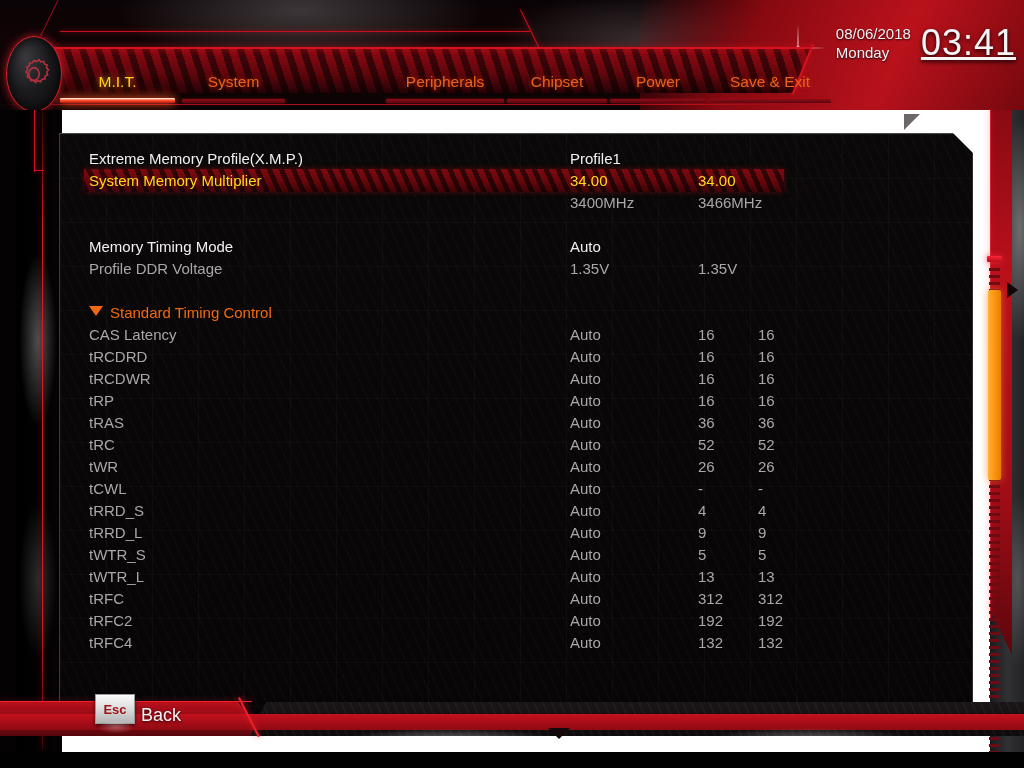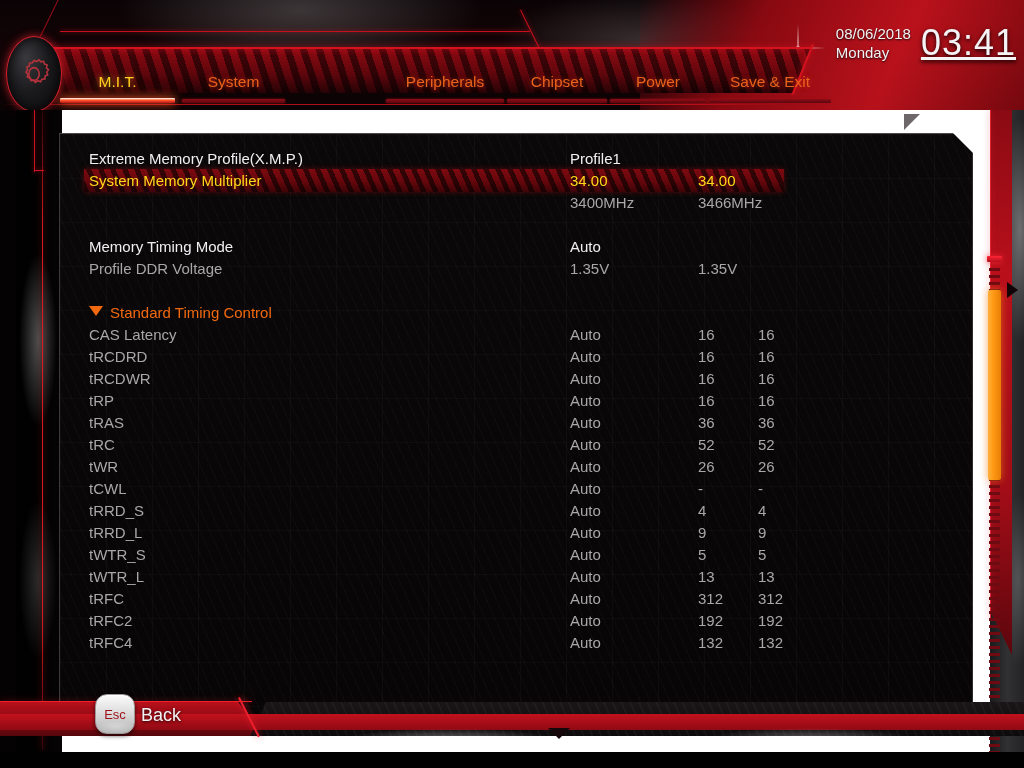--- a/index.html
+++ b/index.html
@@ -257,26 +257,26 @@
     background:
       radial-gradient(ellipse 150px 16px at 120px 14px, rgba(255,255,255,.38), rgba(255,255,255,0) 72%),
       radial-gradient(ellipse 140px 14px at 480px 12px, rgba(255,255,255,.30), rgba(255,255,255,0) 72%);
   }
   .foot-down-arrow{
     position:absolute; left:548px; top:728px; width:0; height:0;
     border-left:11px solid transparent; border-right:11px solid transparent;
     border-top:11px solid #15070a;
   }
   .esckey{
-    position:absolute; left:95px; top:694px; width:40px; height:40px; border-radius:12px;
+    position:absolute; left:95px; top:694px; width:40px; height:30px; border-radius:0;
     background:linear-gradient(180deg,#fbfbfb 0%, #dcdcdc 48%, #b4b4b4 100%);
     border:1px solid #9a9a9a;
     box-shadow:0 2px 4px rgba(0,0,0,.6), inset 0 1px 0 rgba(255,255,255,.9);
     display:flex; align-items:center; justify-content:center;
-    font-size:13px; font-weight:normal; color:#9e1018; cursor:pointer;
+    font-size:13px; font-weight:bold; color:#9e1018; cursor:pointer;
   }
   .esckey-shadow{
     position:absolute; left:98px; top:722px; width:36px; height:12px; border-radius:50%;
     background:radial-gradient(ellipse at 50% 40%, rgba(255,255,255,.30), rgba(255,255,255,0) 72%);
   }
   .back-label{
     position:absolute; left:141px; top:705px; font-size:18px; color:#f2f2f4;
     text-shadow:0 1px 3px rgba(0,0,0,.9); cursor:pointer;
   }
   .topmost-dark{

